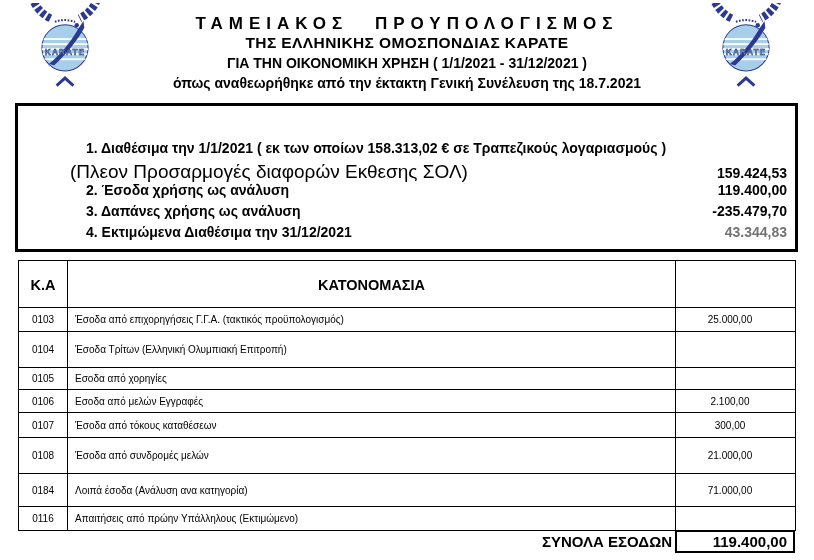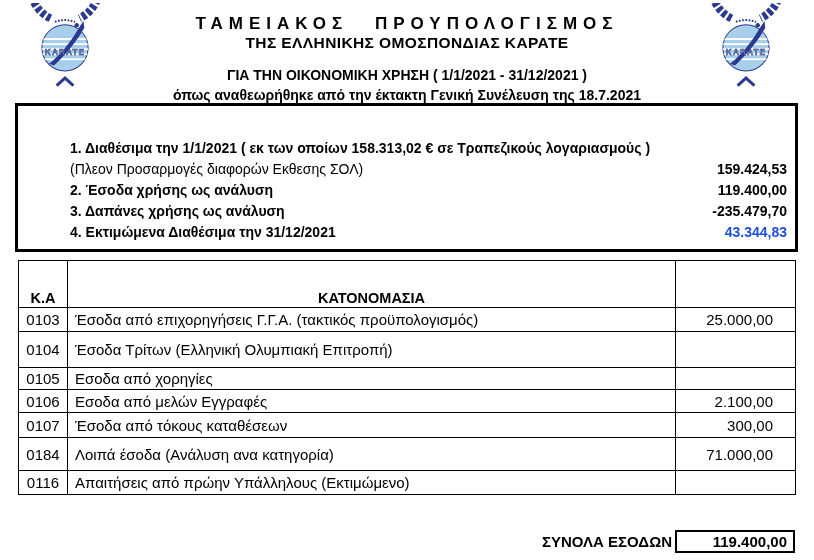--- a/index.html
+++ b/index.html
@@ -11,50 +11,50 @@
   }
 
   
   .logo { position: absolute; top: 3px; width: 84px; height: 93px; }
   .logo-left  { left: 23px; }
   .logo-right { left: 704px; }
 
   .titles { position: absolute; left: 120px; right: 120px; top: 14px; text-align: center; }
   .t1 { font-size: 17px;   font-weight: bold; letter-spacing: 6px; word-spacing: 16px; white-space: nowrap; }
   .t2 { font-size: 15.5px; font-weight: bold; letter-spacing: 0.4px; margin-top: 0; white-space: nowrap; }
-  .t3 { font-size: 14px;   font-weight: bold; margin-top: 15px; white-space: nowrap; }
+  .t3 { font-size: 14px;   font-weight: bold; margin-top: 3px; white-space: nowrap; }
   .t4 { font-size: 14px; font-weight: bold; margin-top: 4px; white-space: nowrap; }
 
   
   .summary-box {
     position: absolute; left: 15px; top: 103px; width: 783px; height: 149px;
     border: 3px solid #000; padding-top: 34px;
   }
   .s-row {
     display: flex; justify-content: space-between; align-items: baseline;
     padding-left: 52px; padding-right: 8px; height: 21px; font-size: 14px;
   }
-  .s-label.bold { font-weight: bold; }
-  .s-label.reg  { font-weight: normal; font-size: 14px; }
+  .s-label.bold { font-weight: bold; margin-left: 16px; }
+  .s-label.reg  { font-weight: normal; font-size: 19px; }
   .s-value { font-weight: bold; font-size: 14px; white-space: nowrap; }
 
   
   table.budget {
     position: absolute; left: 18px; top: 260px; width: 777px;
     border-collapse: collapse; table-layout: fixed;
   }
   table.budget th, table.budget td { border: 1px solid #000; overflow: hidden; }
   table.budget thead th {
-    height: 47px; vertical-align: bottom; padding-bottom: 1px;
+    height: 47px; vertical-align: bottom; padding-bottom: 14px;
     font-size: 14.5px; font-weight: bold; text-align: center;
   }
-  table.budget tbody td { font-size: 15px; vertical-align: middle; }
+  table.budget tbody td { font-size: 10px; vertical-align: middle; }
   td.code { text-align: center; }
   td.name { padding-left: 7px; white-space: nowrap; }
-  td.amt  { text-align: right; padding-right: 22px; white-space: nowrap; }
+  td.amt  { text-align: center; padding-right: 11px; white-space: nowrap; }
 
   
   .total-row {
     position: absolute; left: 18px; top: 530px; width: 777px;
     display: flex; justify-content: flex-end; align-items: stretch;
   }
   .total-label {
     font-weight: bold; font-size: 15px; align-self: center;
     margin-right: 3px; white-space: nowrap;
   }
@@ -131,21 +131,21 @@
     <div class="s-row">
       <span class="s-label bold">2. Έσοδα χρήσης ως ανάλυση</span>
       <span class="s-value">119.400,00</span>
     </div>
     <div class="s-row">
       <span class="s-label bold">3. Δαπάνες χρήσης ως ανάλυση</span>
       <span class="s-value">-235.479,70</span>
     </div>
     <div class="s-row">
       <span class="s-label bold">4. Εκτιμώμενα Διαθέσιμα την 31/12/2021</span>
-      <span class="s-value" style="color: #1d4ed8;">43.344,83</span>
+      <span class="s-value" style="color: #737373;">43.344,83</span>
     </div>
   </div>
 
   <table class="budget">
     <colgroup>
         <col style="width:49px">
         <col style="width:608px">
         <col style="width:120px">
       </colgroup>
     <thead>
@@ -174,20 +174,25 @@
       <tr style="height:23px">
         <td class="code">0106</td>
         <td class="name">Εσοδα από μελών Εγγραφές</td>
         <td class="amt">2.100,00</td>
       </tr>
       <tr style="height:25px">
         <td class="code">0107</td>
         <td class="name">Έσοδα από τόκους καταθέσεων</td>
         <td class="amt">300,00</td>
       </tr>
+      <tr style="height:36px">
+        <td class="code">0108</td>
+        <td class="name">Έσοδα από συνδρομές μελών</td>
+        <td class="amt">21.000,00</td>
+      </tr>
       <tr style="height:33px">
         <td class="code">0184</td>
         <td class="name">Λοιπά έσοδα (Ανάλυση ανα κατηγορία)</td>
         <td class="amt">71.000,00</td>
       </tr>
       <tr style="height:24px">
         <td class="code">0116</td>
         <td class="name">Απαιτήσεις από πρώην Υπάλληλους (Εκτιμώμενο)</td>
         <td class="amt"></td>
       </tr>

